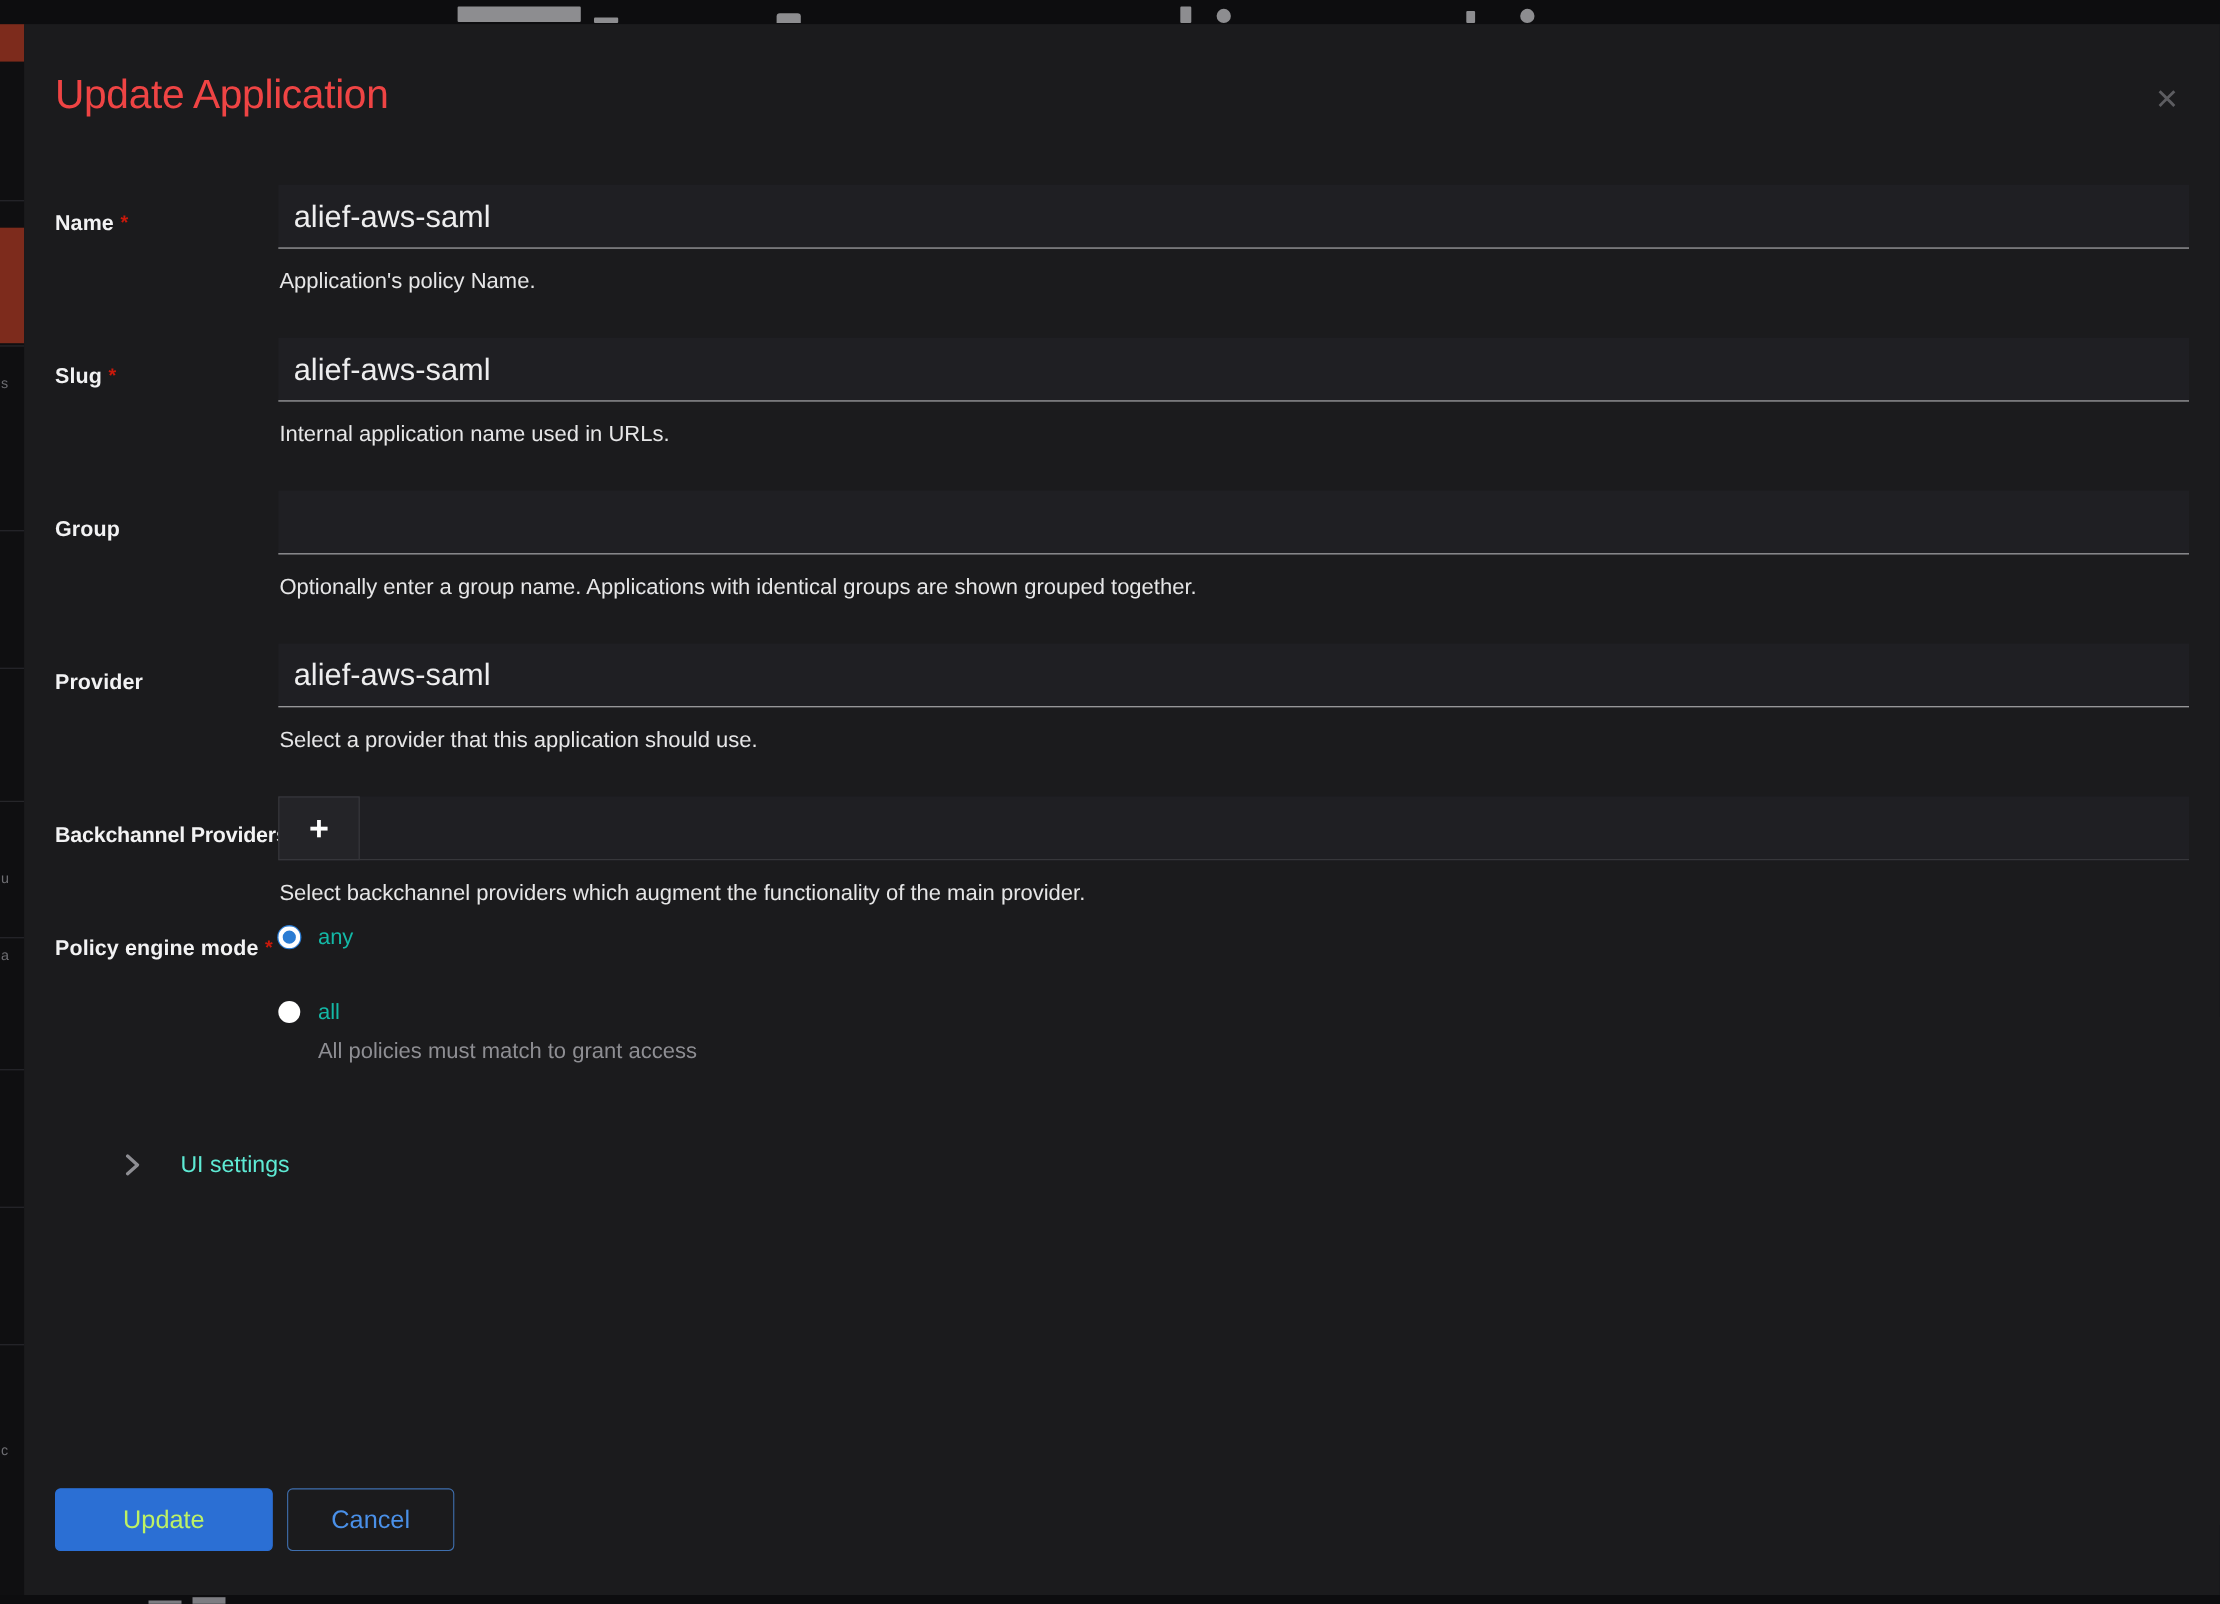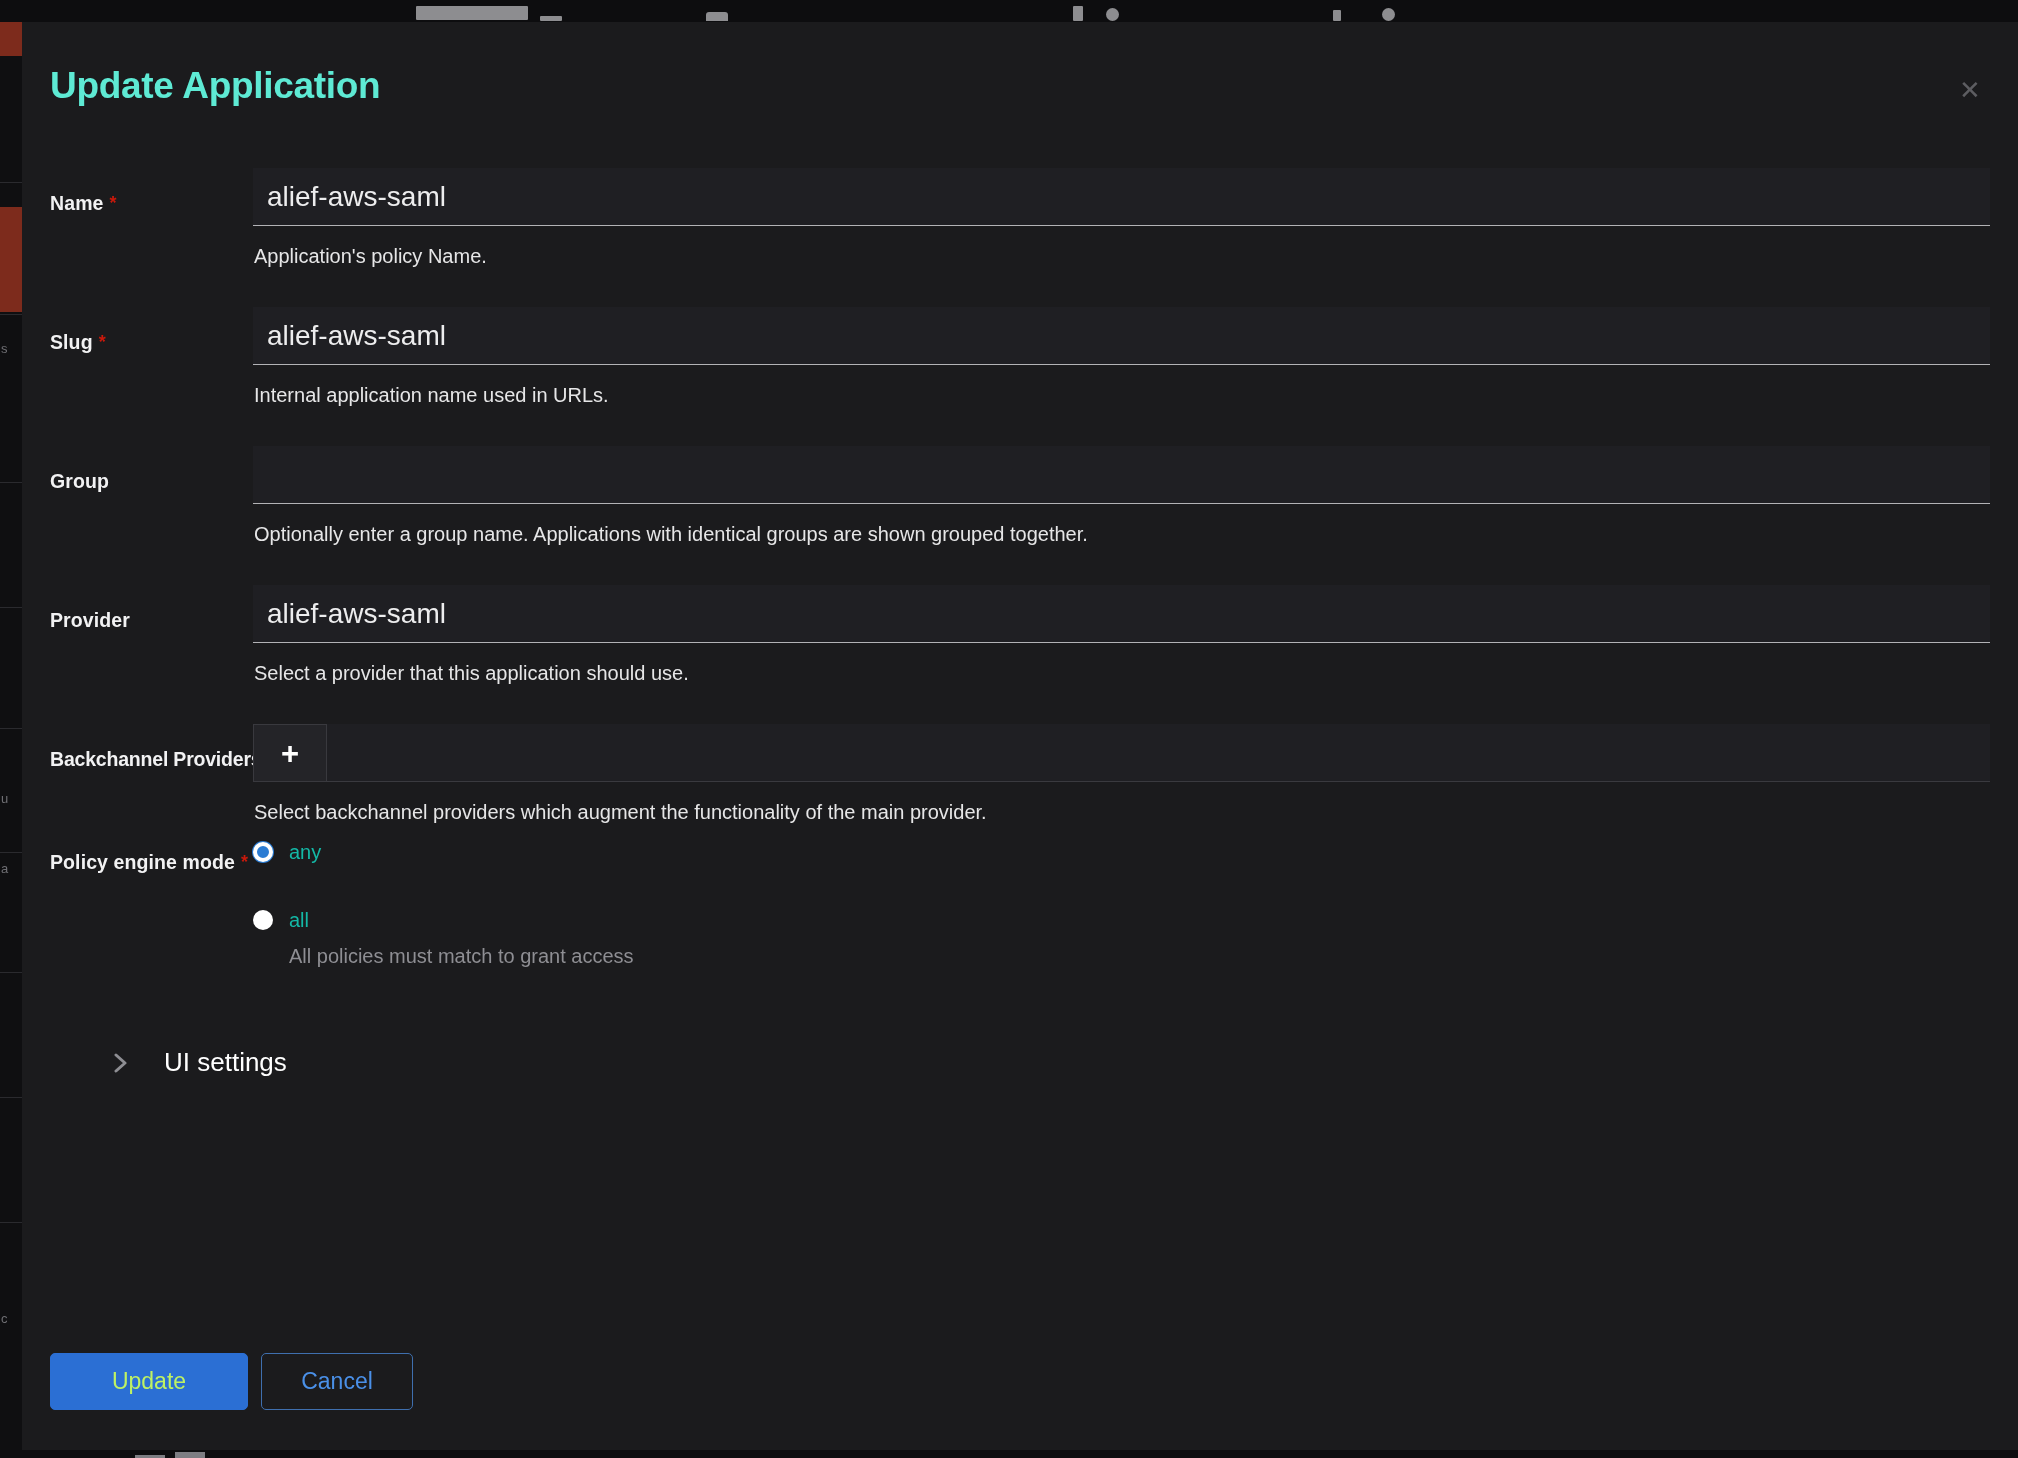--- a/index.html
+++ b/index.html
@@ -88,22 +88,22 @@
 
   .modal-header {
     position: relative;
     height: 118px;
   }
   .modal-title {
     position: absolute;
     left: 28px;
     top: 43px;
     font-size: 37px;
-    font-weight: 700;
-    color: #5eead4;
+    font-weight: 400;
+    color: #ef4444;
     letter-spacing: -0.3px;
   }
   .close-btn {
     position: absolute;
     right: 28px;
     top: 48px;
     width: 40px;
     height: 40px;
     display: flex;
     align-items: center;
@@ -258,22 +258,22 @@
   .chevron {
     width: 22px;
     height: 22px;
     display: flex;
     align-items: center;
     justify-content: center;
     color: #8e8e93;
     margin-right: 32px;
   }
   .expander-label {
-    font-size: 26px;
-    color: #ffffff;
+    font-size: 21px;
+    color: #5eead4;
   }
 
   
   .modal-footer {
     position: absolute;
     left: 28px;
     bottom: 40px;
     display: flex;
     gap: 13px;
   }

